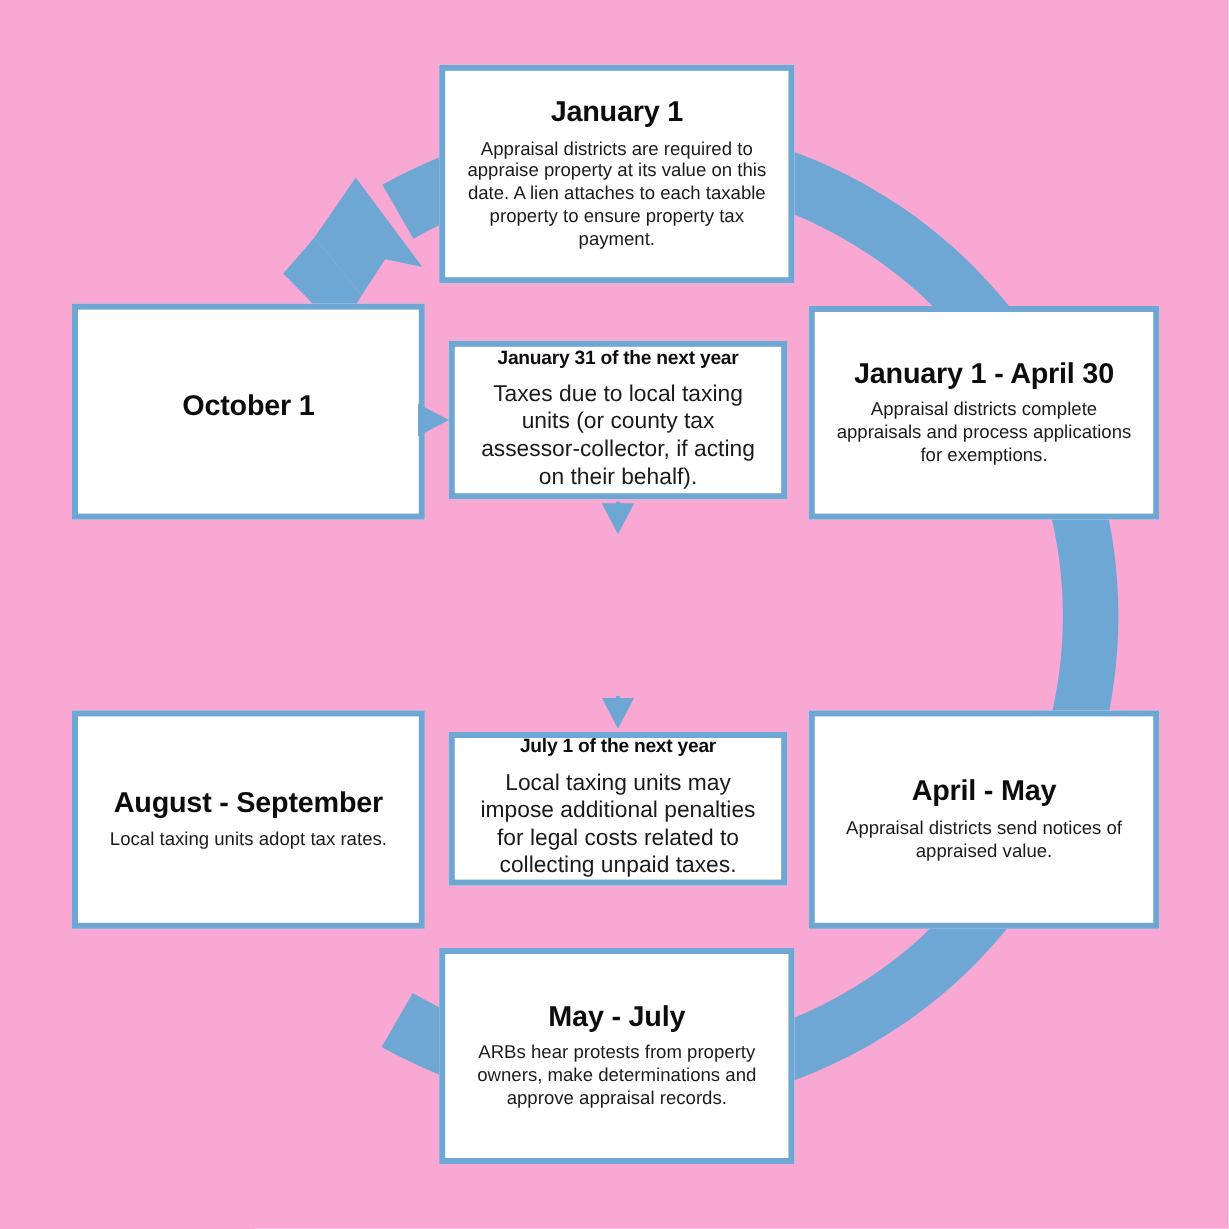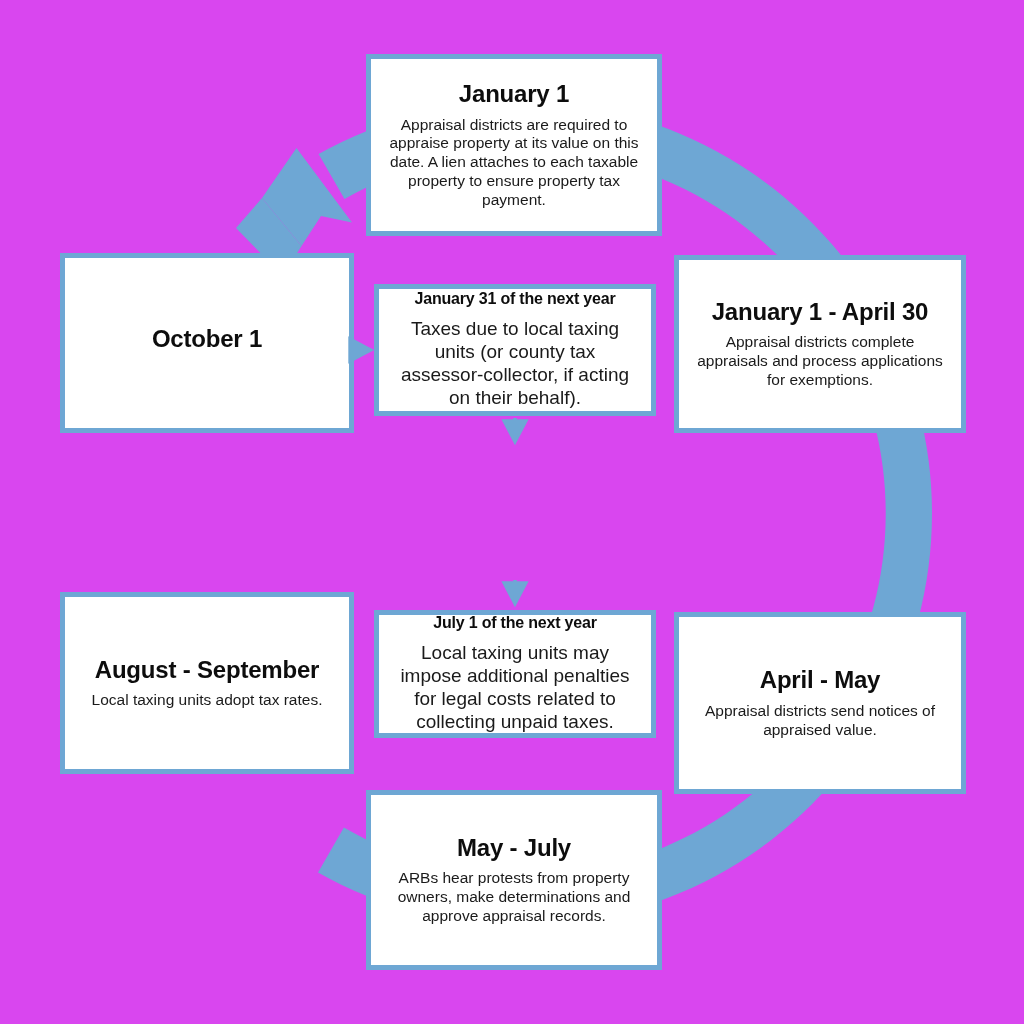--- a/index.html
+++ b/index.html
@@ -8,21 +8,21 @@
     padding: 0;
     background: #ffffff;
   }
   body {
     font-family: "Liberation Sans", sans-serif;
   }
   #canvas {
     position: relative;
     width: 1024px;
     height: 1024px;
-    background: #d946ef;
+    background: #f9a8d4;
     overflow: hidden;
   }
   #ring-layer {
     position: absolute;
     left: 0;
     top: 0;
     width: 1024px;
     height: 1024px;
     pointer-events: none;
   }
@@ -56,21 +56,21 @@
   .node.outer .title { font-size: 24px; }
   .node.outer .body  { font-size: 15.5px; }
 
   
   .node.center .title { font-size: 16px; }
   .node.center .body  { font-size: 19px; }
 
   
   #node-jan1        { left: 366px; top: 54px;  width: 296px; height: 182px; }
   #node-jan1apr30   { left: 674px; top: 255px; width: 292px; height: 178px; }
-  #node-aprmay      { left: 674px; top: 612px; width: 292px; height: 182px; }
+  #node-aprmay      { left: 674px; top: 592px; width: 292px; height: 182px; }
   #node-mayjul      { left: 366px; top: 790px; width: 296px; height: 180px; }
   #node-augsep      { left: 60px;  top: 592px; width: 294px; height: 182px; }
   #node-oct1        { left: 60px;  top: 253px; width: 294px; height: 180px; }
 
   #node-jan31       { left: 374px; top: 284px; width: 282px; height: 132px; }
   #node-feb1        { left: 374px; top: 448px; width: 282px; height: 130px; }
   #node-jul1        { left: 374px; top: 610px; width: 282px; height: 128px; }
 
   
   #connectors {

